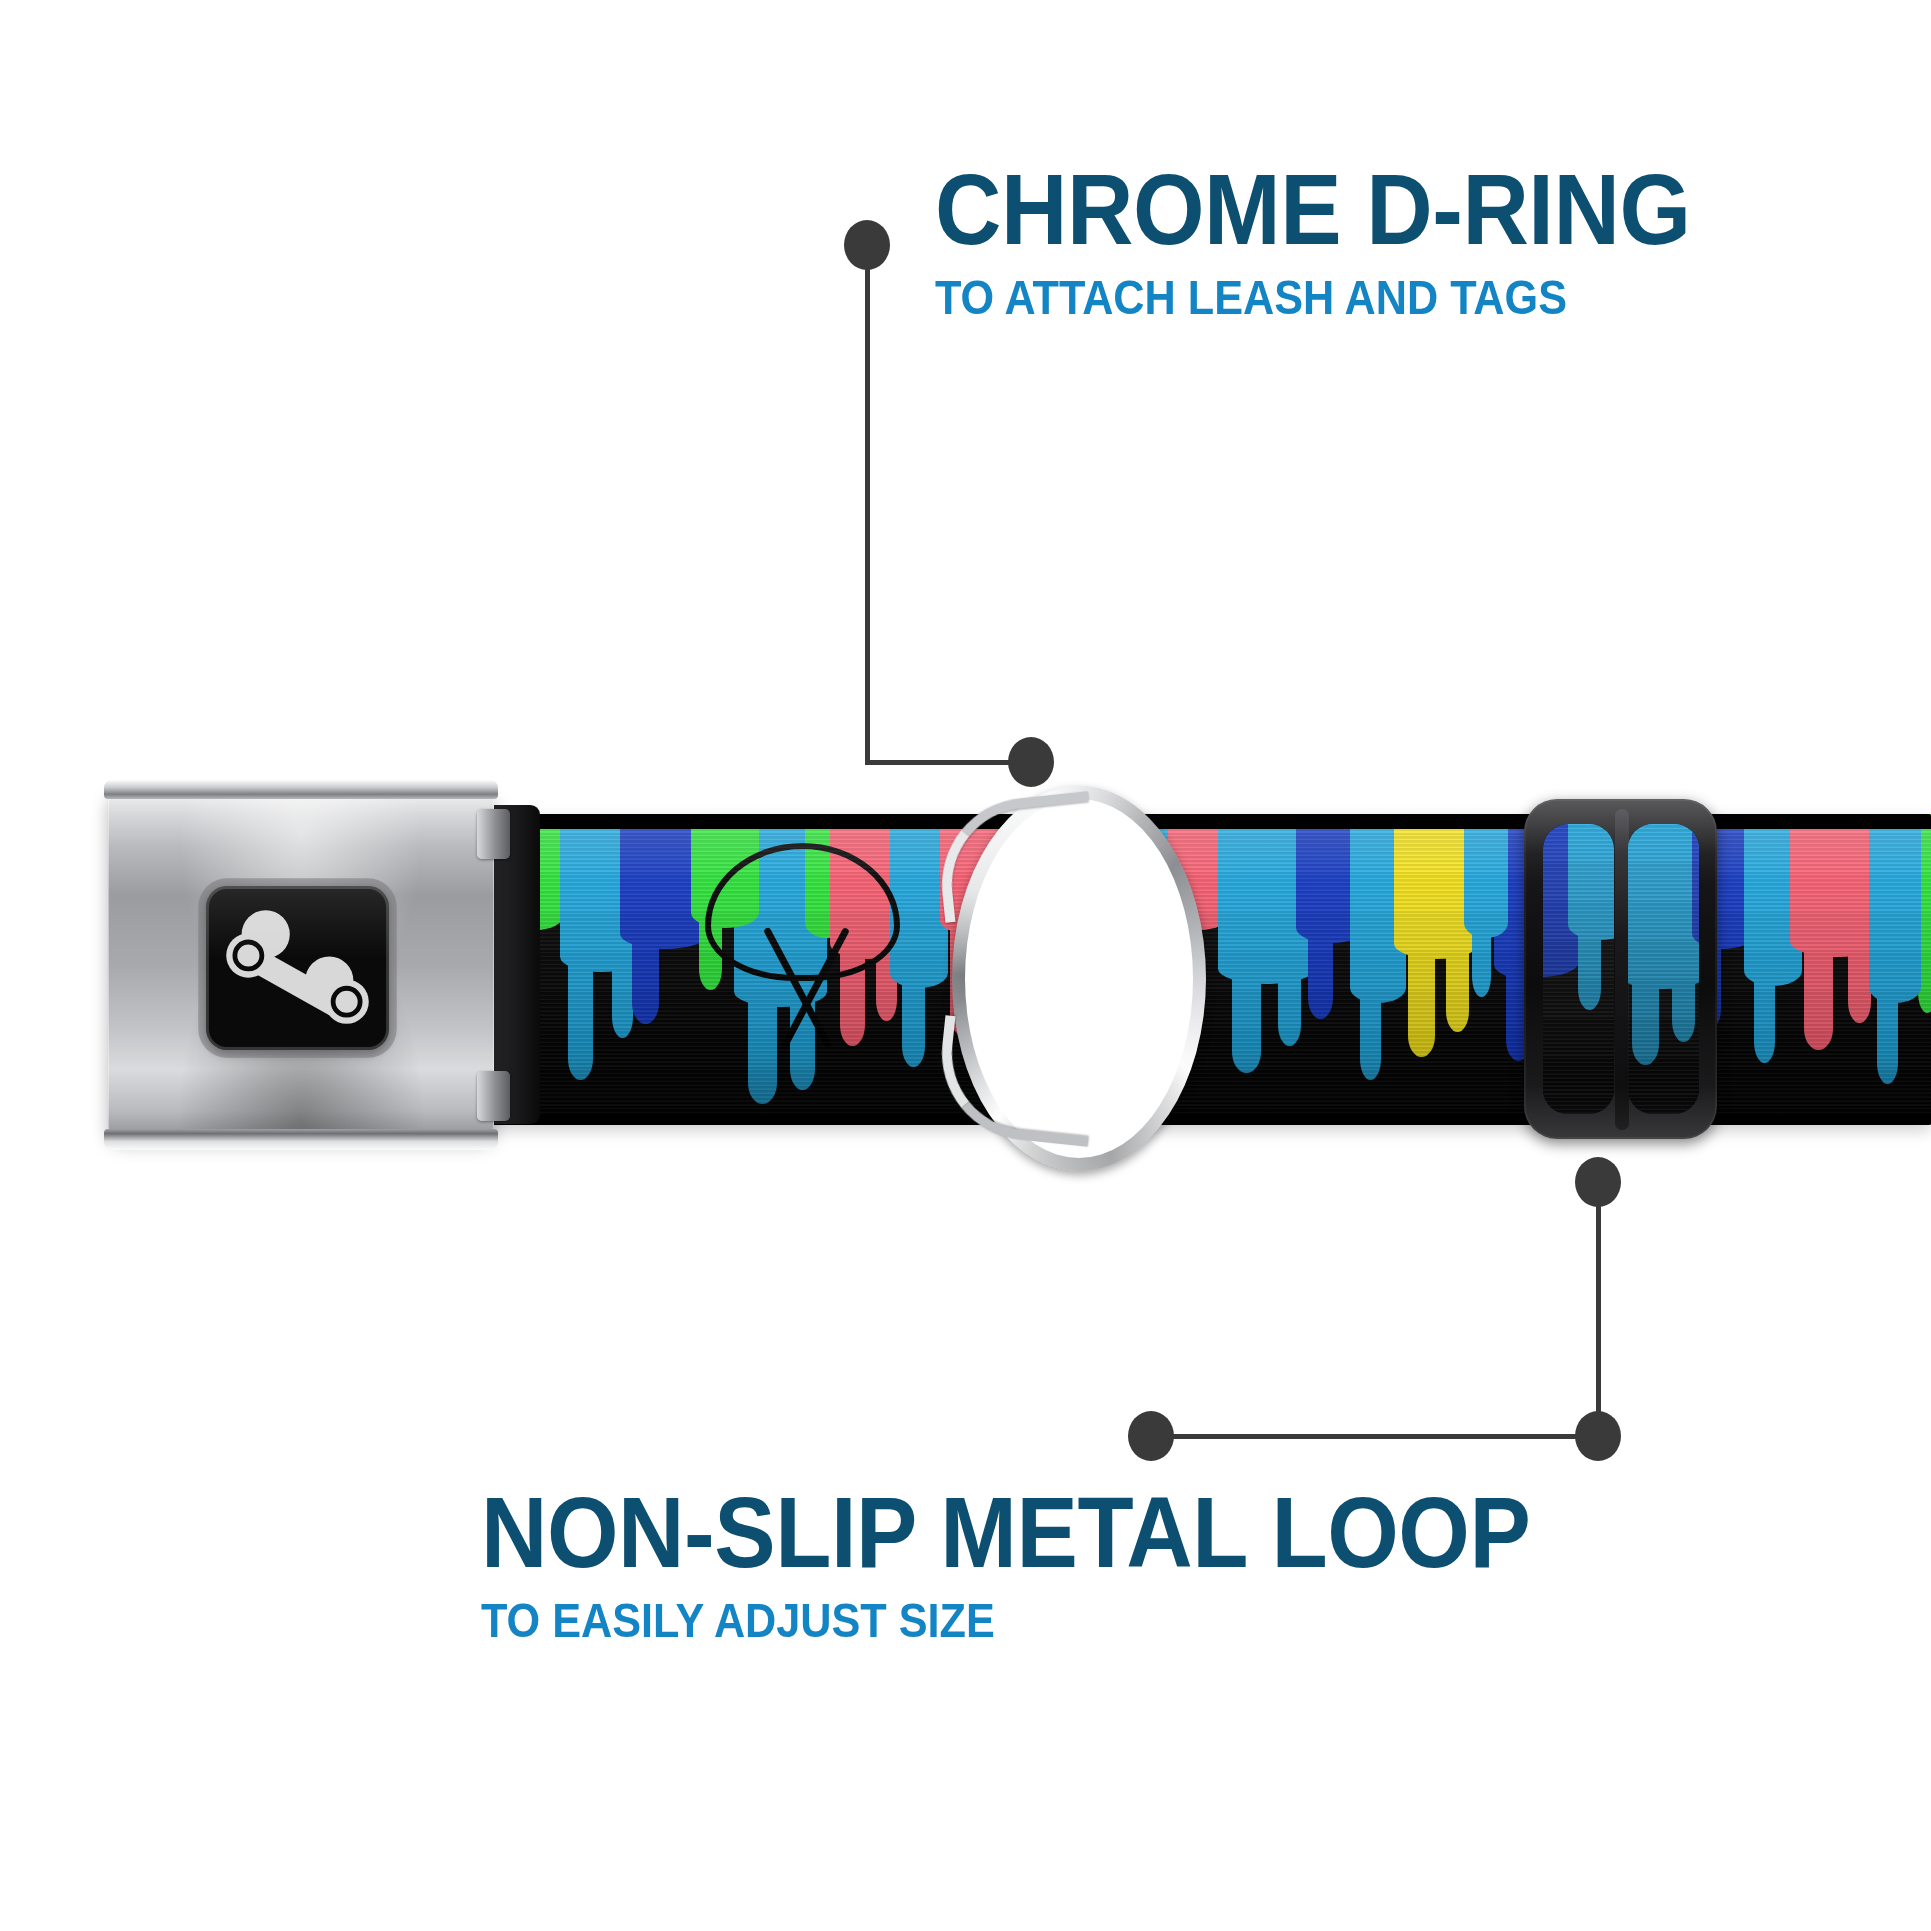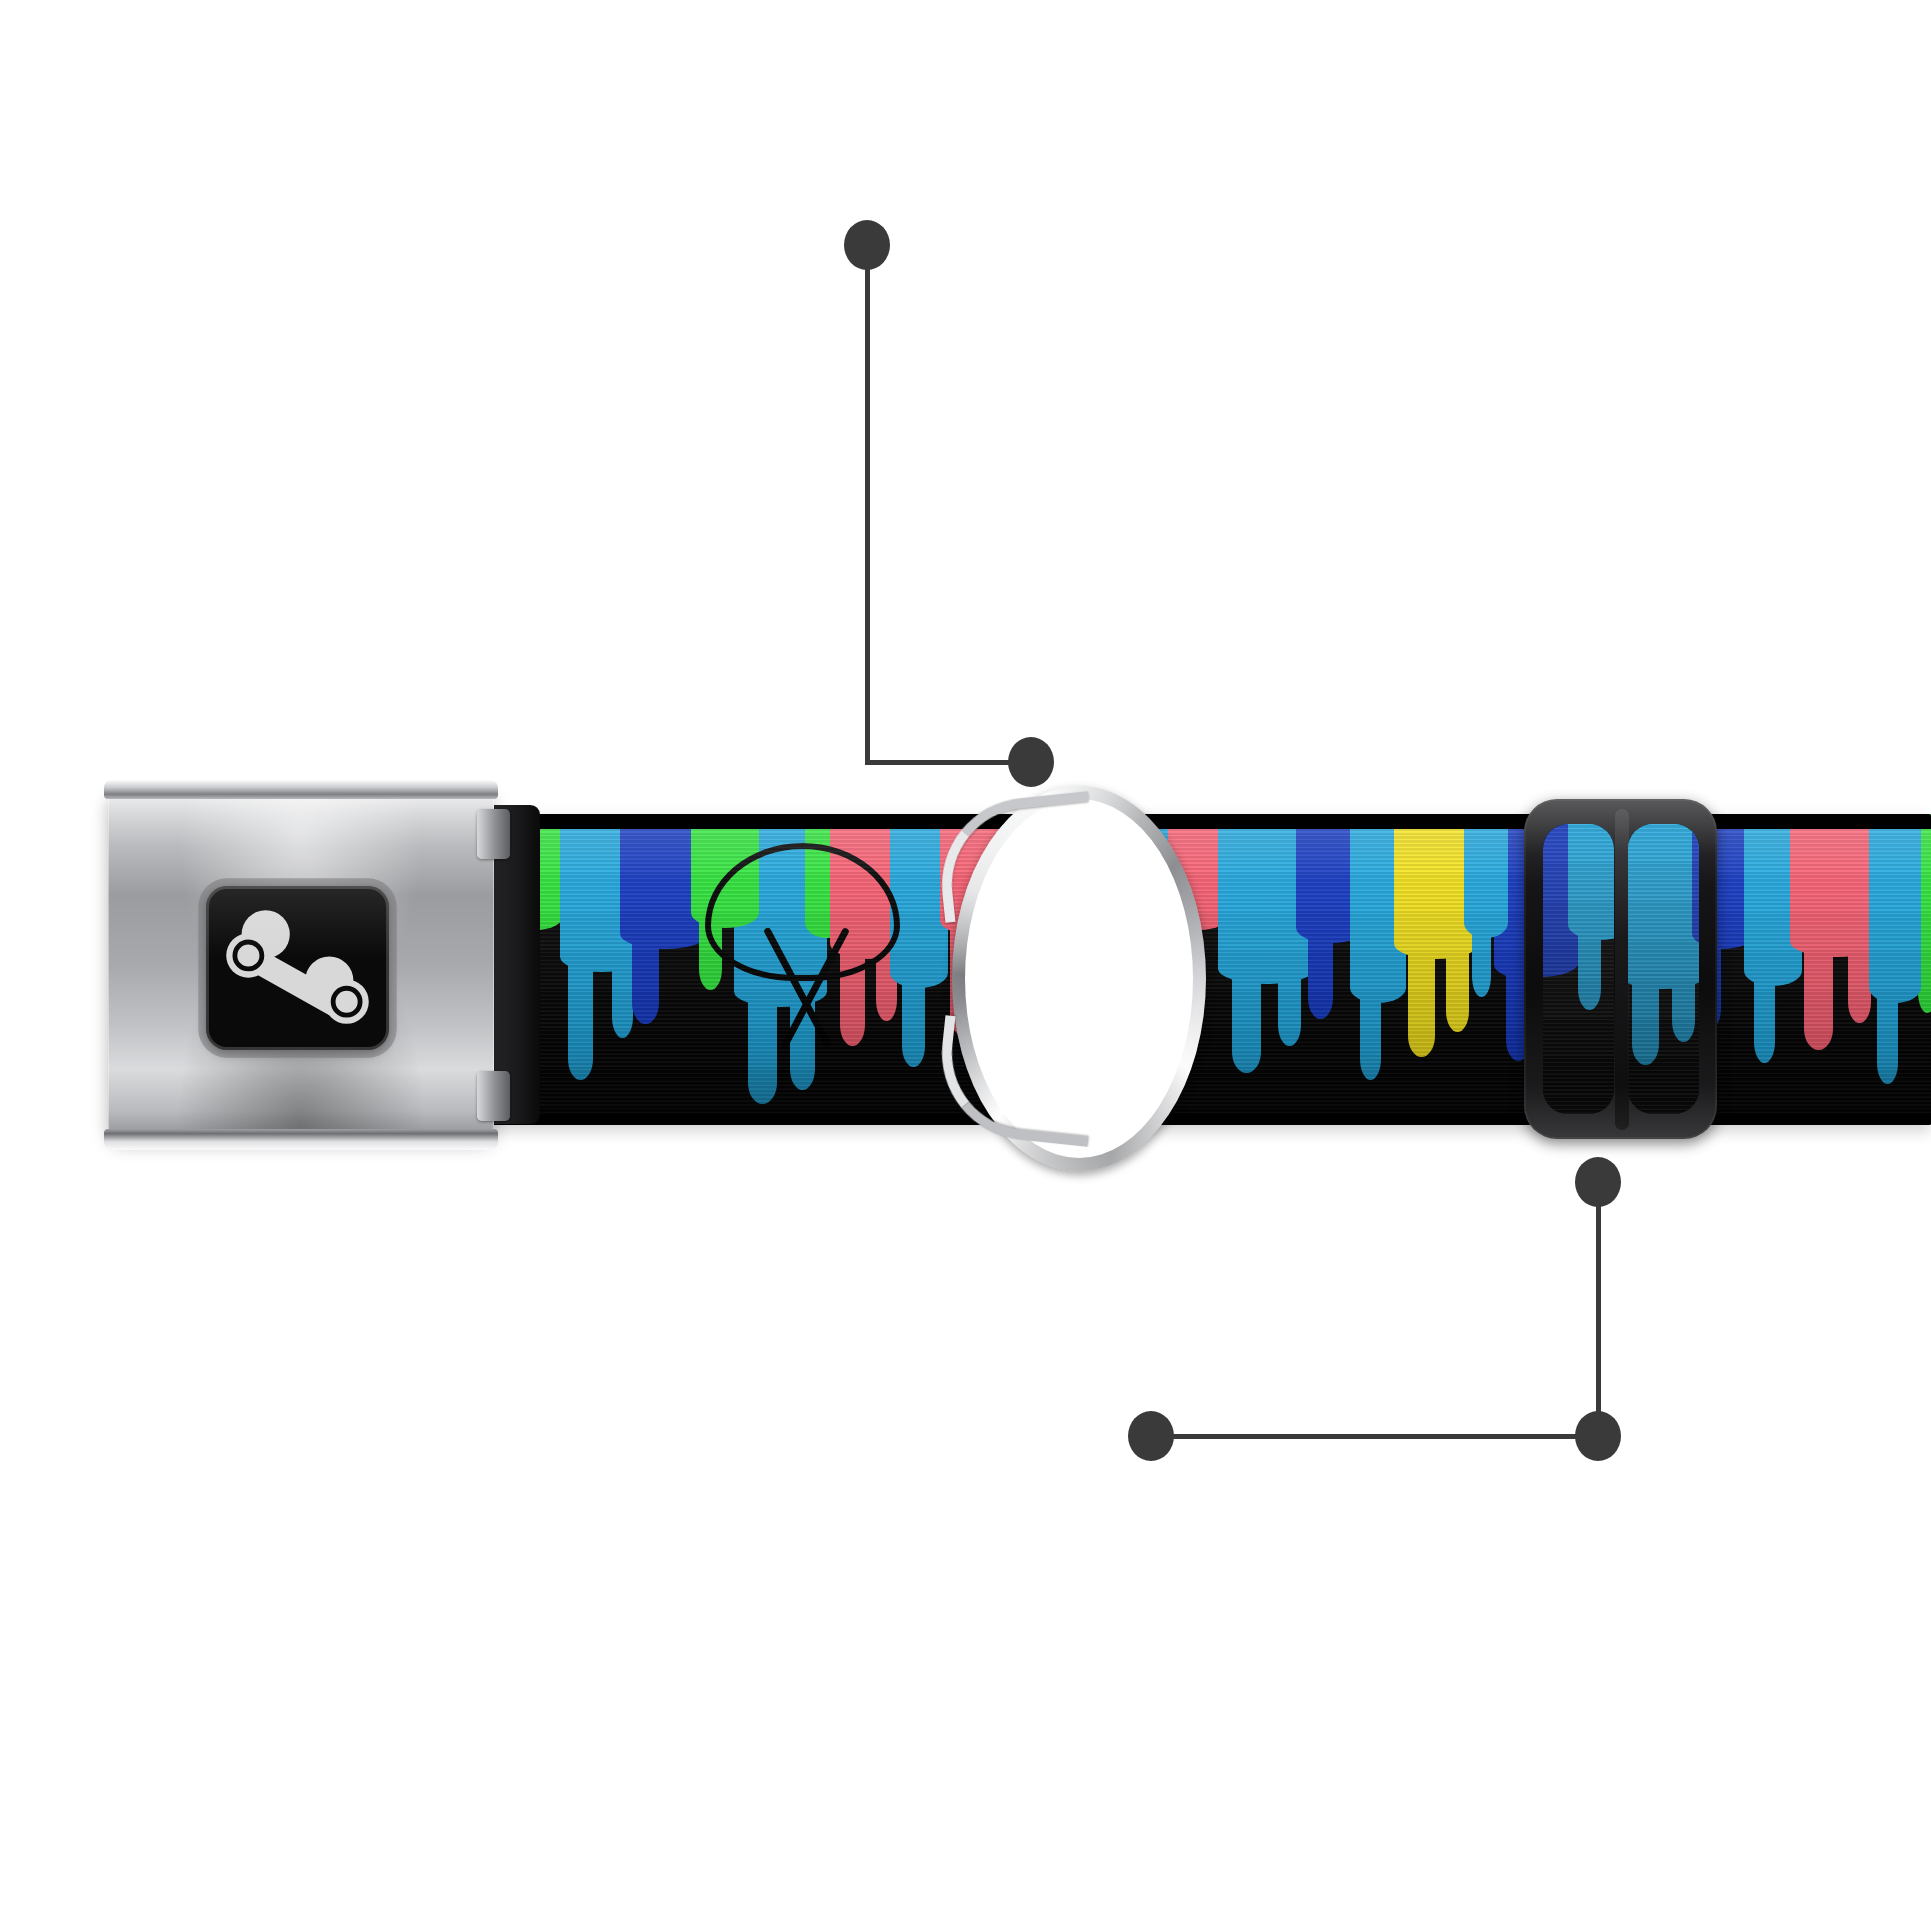--- a/index.html
+++ b/index.html
@@ -213,21 +213,29 @@
     background:linear-gradient(180deg,rgba(255,255,255,.16) 0%,rgba(255,255,255,0) 16%,rgba(255,255,255,0) 84%,rgba(255,255,255,.10) 100%);
     pointer-events:none;
   }
   .slotpat{position:absolute;left:0;top:0;width:100%;height:100%;background:#050505;}
 </style>
 </head>
 <body>
 
 <div id="stage">
 
-
+  <div class="callout" id="callout-dring">
+    <div class="headline">CHROME D-RING</div>
+    <div class="subline">TO ATTACH LEASH AND TAGS</div>
+  </div>
+
+  <div class="callout" id="callout-loop">
+    <div class="headline">NON-SLIP METAL LOOP</div>
+    <div class="subline">TO EASILY ADJUST SIZE</div>
+  </div>
 
   <div class="leader v" id="lead-top-v"></div>
   <div class="leader h" id="lead-top-h"></div>
   <div class="dot" id="dot-top-a"></div>
   <div class="dot" id="dot-top-b"></div>
 
   <div class="leader v" id="lead-bot-v"></div>
   <div class="leader h" id="lead-bot-h"></div>
   <div class="dot" id="dot-bot-a"></div>
   <div class="dot" id="dot-bot-b"></div>

